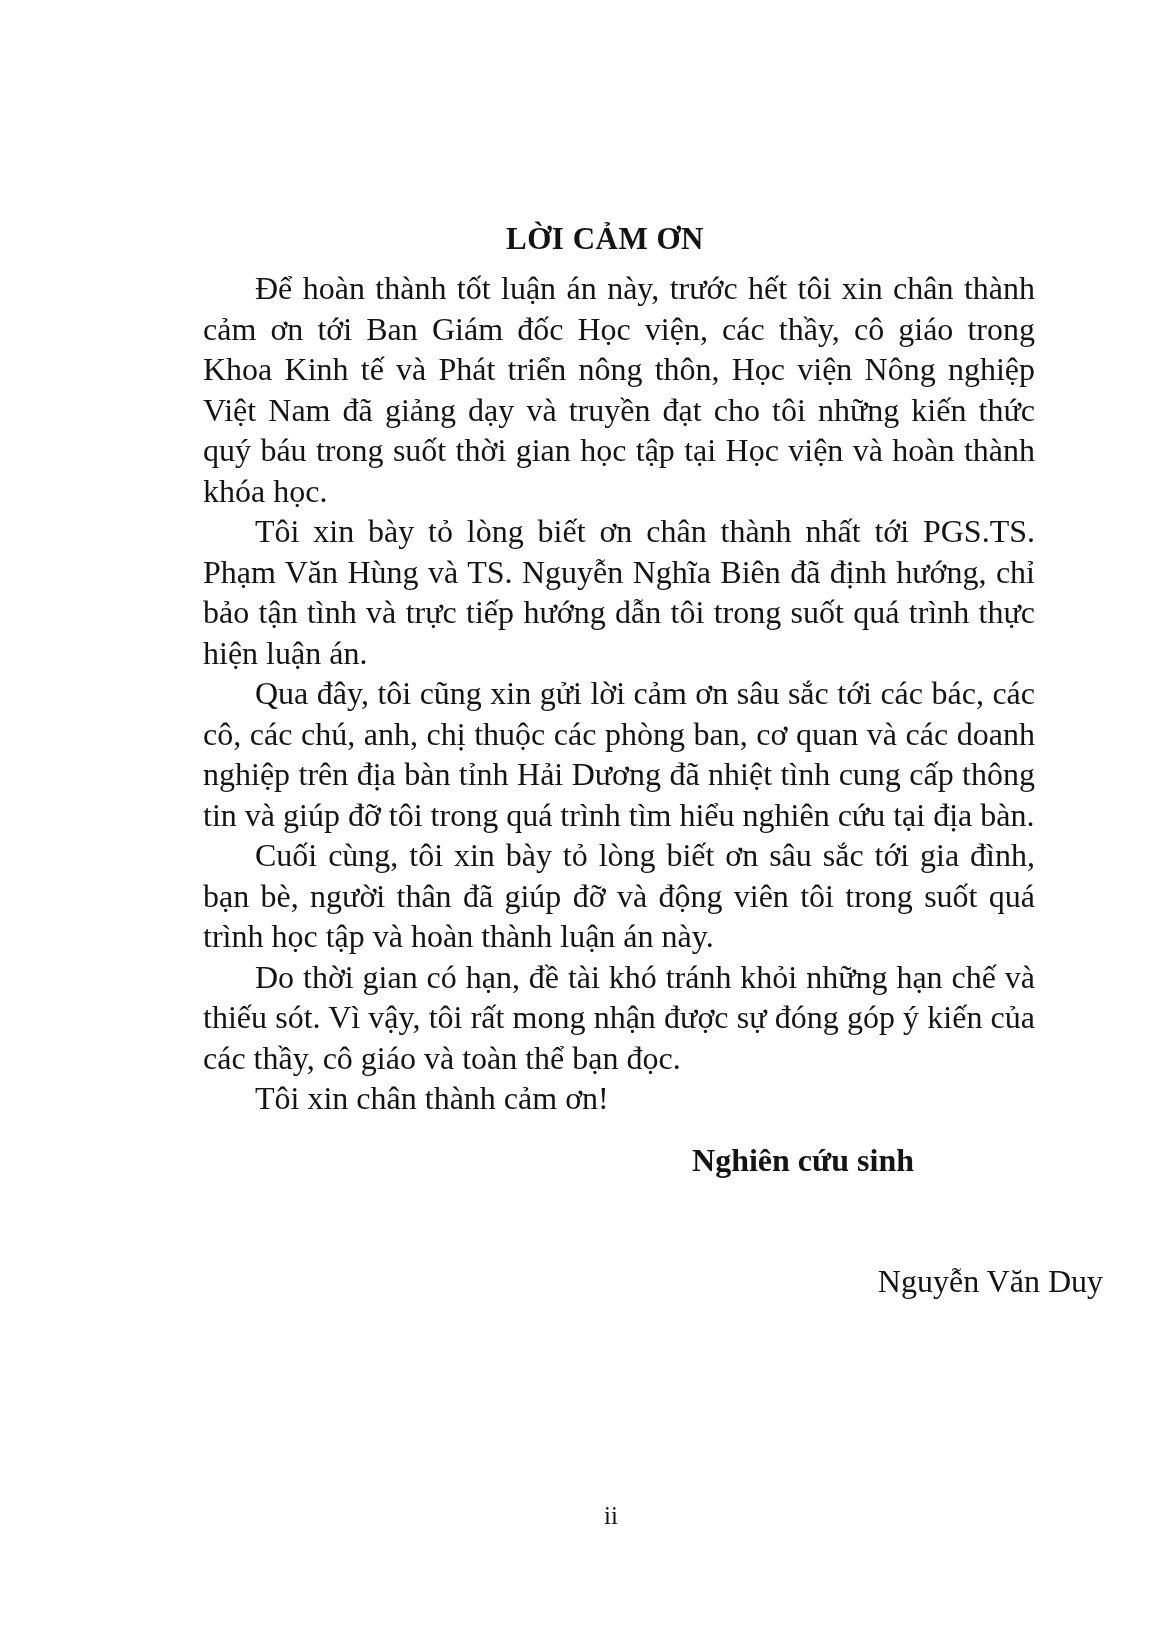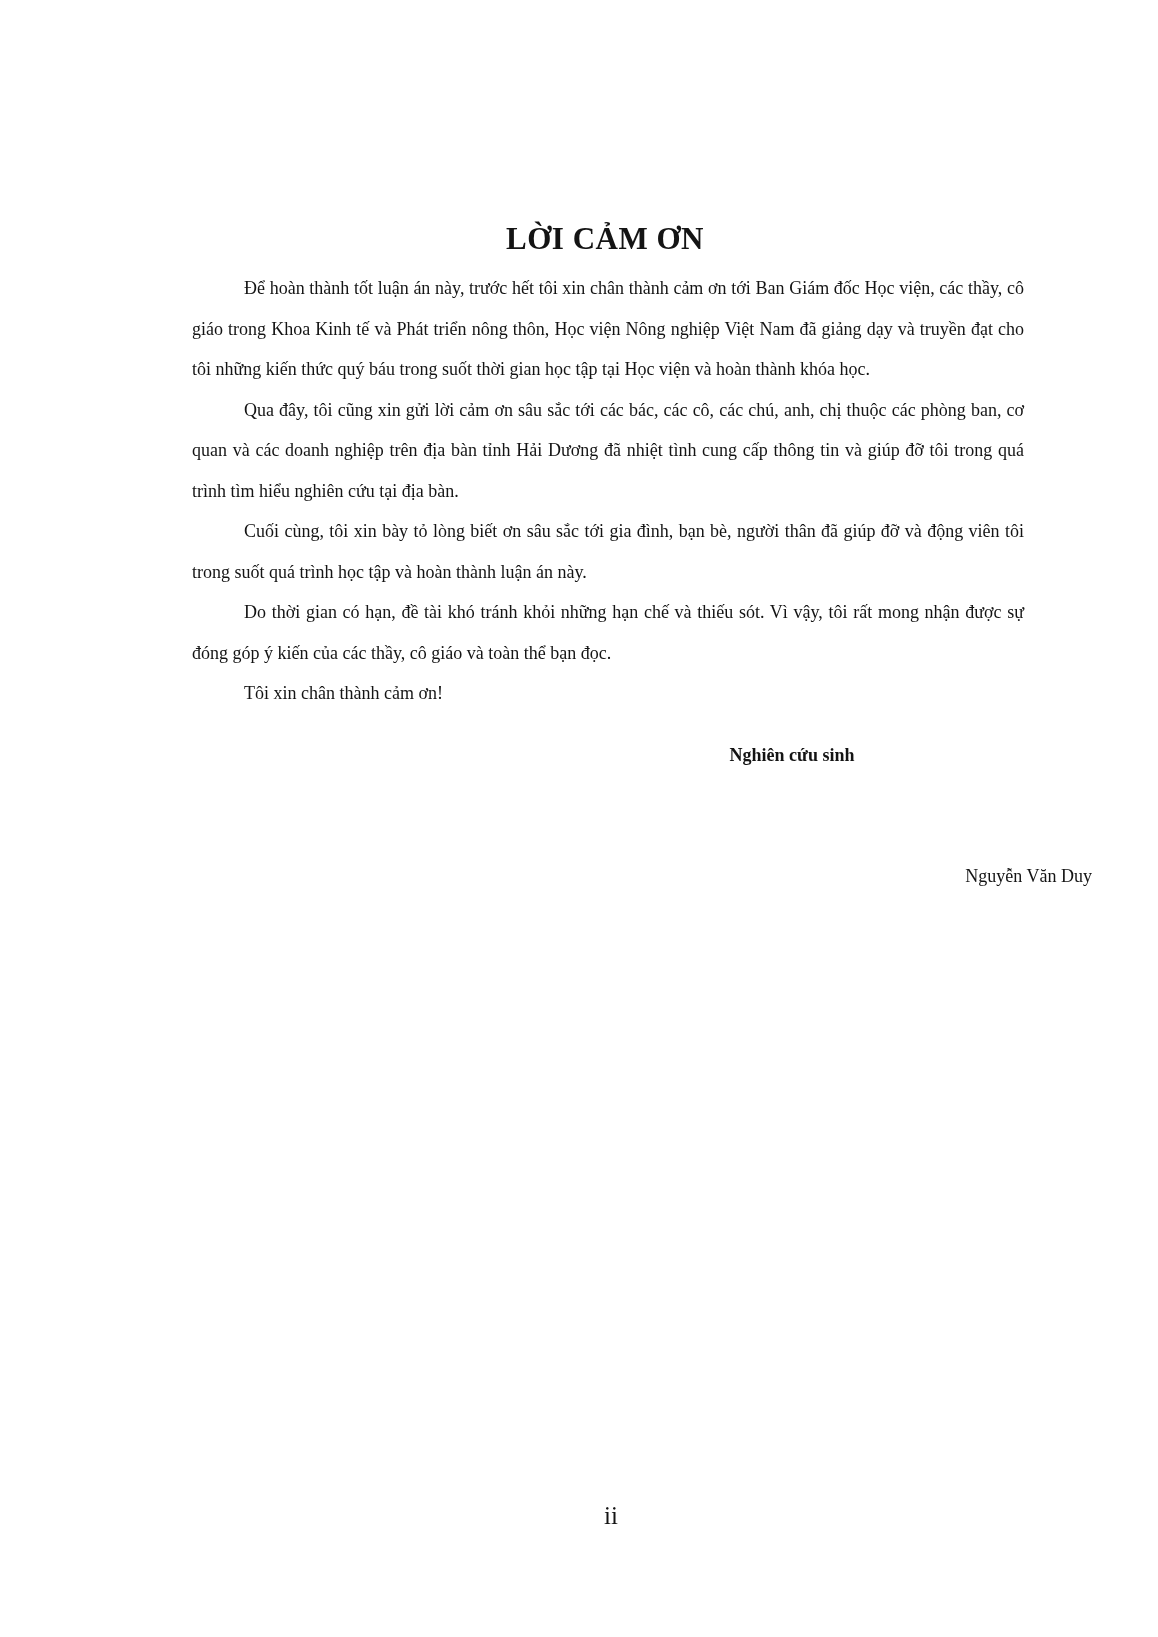--- a/index.html
+++ b/index.html
@@ -26,23 +26,23 @@
     text-align: center;
     font-size: 31px;
     font-weight: bold;
     letter-spacing: 0.5px;
     line-height: 44px;
     white-space: nowrap;
   }
   .content {
     position: absolute;
     top: 268px;
-    left: 192px;
+    left: 203px;
     width: 832px;
-    font-size: 18px;
+    font-size: 32px;
     line-height: 40.5px;
   }
   .content p {
     margin: 0;
     text-indent: 52px;
     text-align: justify;
   }
   .closing {
     margin-top: 21px;
     margin-left: 300px;
@@ -73,20 +73,21 @@
 </style>
 </head>
 <body>
 
 <div class="page">
 
   <h1 class="doc-title">LỜI CẢM ƠN</h1>
 
   <div class="content">
     <p>Để hoàn thành tốt luận án này, trước hết tôi xin chân thành cảm ơn tới Ban Giám đốc Học viện, các thầy, cô giáo trong Khoa Kinh tế và Phát triển nông thôn, Học viện Nông nghiệp Việt Nam đã giảng dạy và truyền đạt cho tôi những kiến thức quý báu trong suốt thời gian học tập tại Học viện và hoàn thành khóa học.</p>
+    <p>Tôi xin bày tỏ lòng biết ơn chân thành nhất tới PGS.TS. Phạm Văn Hùng và TS. Nguyễn Nghĩa Biên đã định hướng, chỉ bảo tận tình và trực tiếp hướng dẫn tôi trong suốt quá trình thực hiện luận án.</p>
     <p>Qua đây, tôi cũng xin gửi lời cảm ơn sâu sắc tới các bác, các cô, các chú, anh, chị thuộc các phòng ban, cơ quan và các doanh nghiệp trên địa bàn tỉnh Hải Dương đã nhiệt tình cung cấp thông tin và giúp đỡ tôi trong quá trình tìm hiểu nghiên cứu tại địa bàn.</p>
     <p>Cuối cùng, tôi xin bày tỏ lòng biết ơn sâu sắc tới gia đình, bạn bè, người thân đã giúp đỡ và động viên tôi trong suốt quá trình học tập và hoàn thành luận án này.</p>
     <p>Do thời gian có hạn, đề tài khó tránh khỏi những hạn chế và thiếu sót. Vì vậy, tôi rất mong nhận được sự đóng góp ý kiến của các thầy, cô giáo và toàn thể bạn đọc.</p>
     <p>Tôi xin chân thành cảm ơn!</p>
 
     <div class="closing">
       <div class="role">Nghiên cứu sinh</div>
       <div class="name">Nguyễn Văn Duy</div>
     </div>
   </div>

